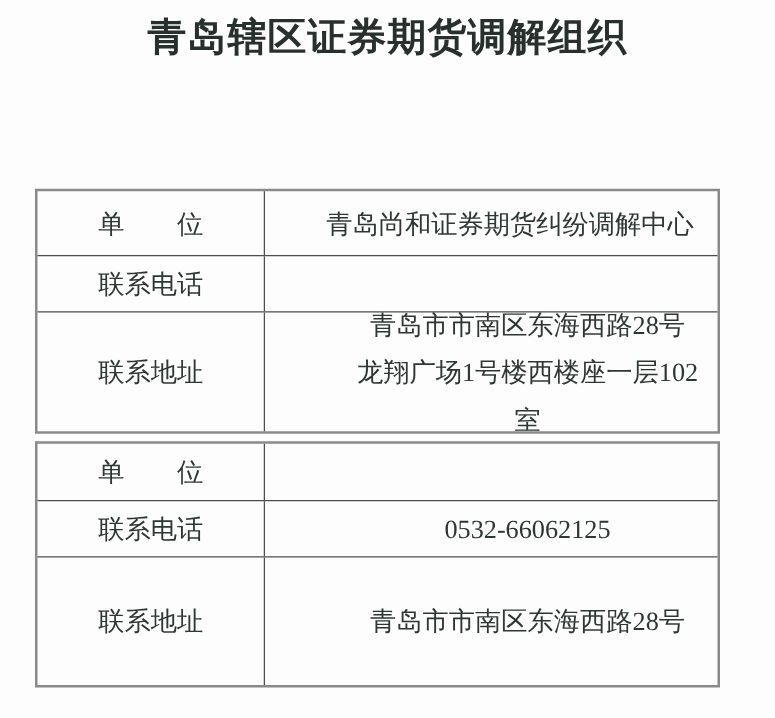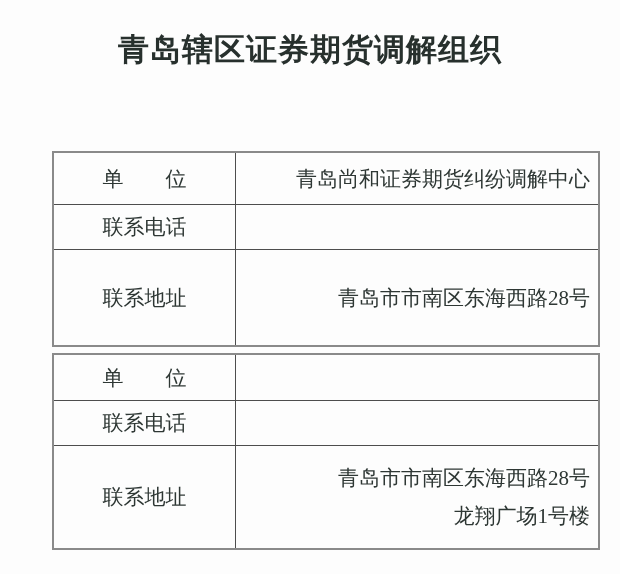--- a/index.html
+++ b/index.html
@@ -13,33 +13,33 @@
     font-family: "Liberation Serif", "DejaVu Serif", serif;
     color: #2e3734;
     overflow: hidden;
   }
   .page {
     width: 620px;
     height: 574px;
     position: relative;
   }
   .doc-title {
-    padding-top: 24px;
+    padding-top: 4px;
     text-align: center;
     font-size: 31px;
     font-weight: bold;
     color: #27302d;
     letter-spacing: 1px;
   }
   .doc-title .title-line {
     line-height: 52px;
   }
   .tables-wrap {
     position: absolute;
-    left: 52px;
+    left: 28px;
     top: 151px;
     width: 548px;
   }
   .contact-table {
     width: 548px;
     border: 2px solid #8a8a8a;
     background: #fdfdfd;
     box-sizing: border-box;
   }
   .contact-table + .contact-table {
@@ -63,21 +63,21 @@
   .cell.label {
     width: 182px;
     border-right: 1px solid #4d4d4d;
     text-align: center;
     flex: none;
   }
   .cell.value {
     flex: 1;
     padding-left: 38px;
     padding-right: 8px;
-    text-align: right;
+    text-align: center;
   }
   .value-line {
     line-height: 38px;
   }
   
   .t1-r1 { height: 51px; }
   .t1-r2 { height: 44px; }
   .t1-r3 { height: 95px; }
   
   .t2-r1 { height: 45px; }
@@ -102,34 +102,37 @@
           <div class="value-line">青岛尚和证券期货纠纷调解中心</div>
         </div>
       </div>
       <div class="row t1-r2">
         <div class="cell label">联系电话</div>
       </div>
       <div class="row t1-r3">
         <div class="cell label">联系地址</div>
         <div class="cell value">
           <div class="value-line">青岛市市南区东海西路28号</div>
+          <div class="value-line">龙翔广场1号楼西楼座一层102室</div>
         </div>
       </div>
     </div>
 
     <div class="contact-table">
       <div class="row t2-r1">
         <div class="cell label">单　　位</div>
       </div>
       <div class="row t2-r2">
         <div class="cell label">联系电话</div>
+        <div class="cell value">
+          <div class="value-line">0532-66062125</div>
+        </div>
       </div>
       <div class="row t2-r3">
         <div class="cell label">联系地址</div>
         <div class="cell value">
           <div class="value-line">青岛市市南区东海西路28号</div>
-          <div class="value-line">龙翔广场1号楼</div>
         </div>
       </div>
     </div>
 
   </div>
 </div>
 
 </body></html>

